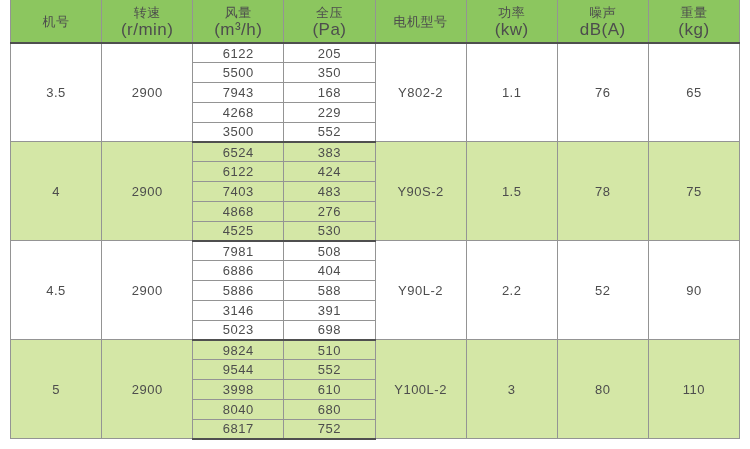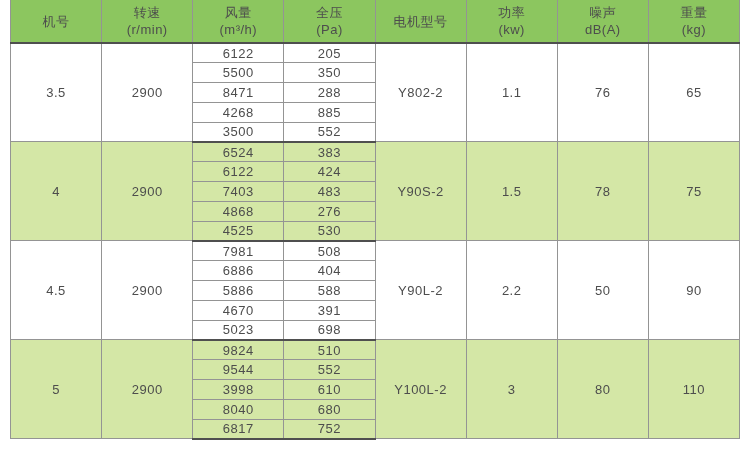--- a/index.html
+++ b/index.html
@@ -27,21 +27,21 @@
     letter-spacing:0.5px;
   }
   thead th{
     background:var(--header-bg);
     height:43px;
     border-top:none;
     border-bottom:2px solid var(--border-thick);
     line-height:17px;
     padding:2px 0;
   }
-  thead th .sub{font-size:13px;}
+  thead th .sub{font-size:17px;}
   td.h{height:19.8px;}
   tr.band-green td{background:var(--band-green);}
   tr.band-white td{background:var(--band-white);}
   tr.group-end td{border-bottom:2px solid var(--border-thick);}
   td:first-child,th:first-child{border-left:1px solid var(--border-thin);}
   td:last-child,th:last-child{border-right:1px solid var(--border-thin);}
 </style>
 </head>
 <body>
 
@@ -101,26 +101,26 @@
         <td rowspan="5">Y802-2</td>
         <td rowspan="5">1.1</td>
         <td rowspan="5">76</td>
         <td rowspan="5">65</td>
       </tr>
       <tr class="band-white">
         <td class="h">5500</td>
         <td class="h">350</td>
       </tr>
       <tr class="band-white">
-        <td class="h">8471</td>
-        <td class="h">288</td>
+        <td class="h">7943</td>
+        <td class="h">168</td>
       </tr>
       <tr class="band-white">
         <td class="h">4268</td>
-        <td class="h">885</td>
+        <td class="h">229</td>
       </tr>
       <tr class="band-white group-end">
         <td class="h">3500</td>
         <td class="h">552</td>
       </tr>
 
       <tr class="band-green">
         <td rowspan="5">4</td>
         <td rowspan="5">2900</td>
         <td class="h">6524</td>
@@ -147,33 +147,33 @@
         <td class="h">530</td>
       </tr>
 
       <tr class="band-white">
         <td rowspan="5">4.5</td>
         <td rowspan="5">2900</td>
         <td class="h">7981</td>
         <td class="h">508</td>
         <td rowspan="5">Y90L-2</td>
         <td rowspan="5">2.2</td>
-        <td rowspan="5">50</td>
+        <td rowspan="5">52</td>
         <td rowspan="5">90</td>
       </tr>
       <tr class="band-white">
         <td class="h">6886</td>
         <td class="h">404</td>
       </tr>
       <tr class="band-white">
         <td class="h">5886</td>
         <td class="h">588</td>
       </tr>
       <tr class="band-white">
-        <td class="h">4670</td>
+        <td class="h">3146</td>
         <td class="h">391</td>
       </tr>
       <tr class="band-white group-end">
         <td class="h">5023</td>
         <td class="h">698</td>
       </tr>
 
       <tr class="band-green">
         <td rowspan="5">5</td>
         <td rowspan="5">2900</td>

